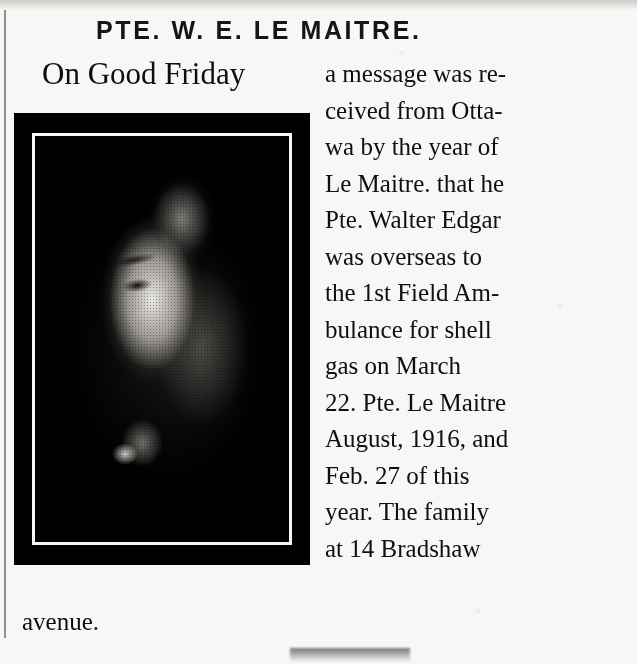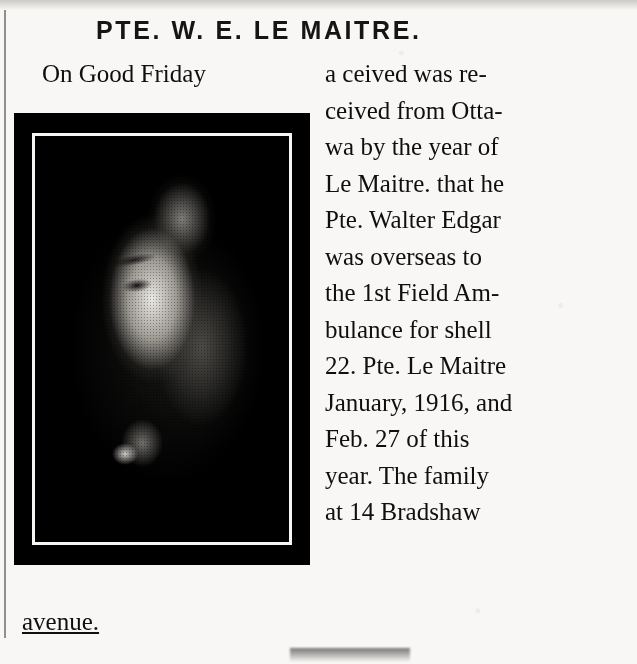--- a/index.html
+++ b/index.html
@@ -134,34 +134,33 @@
   }
   .body-text .line {
     white-space: nowrap;
     display: block;
   }
   .lead-line {
     position: absolute;
     left: 42px;
     top: 56px;
     width: 280px;
-    font-size: 25px;
+    font-size: 31px;
     line-height: 36.5px;
     color: #141414;
     white-space: nowrap;
   }
   .tail-line {
     position: absolute;
     left: 22px;
     top: 605px;
     font-size: 25px;
     line-height: 34px;
     color: #141414;
     white-space: nowrap;
-    text-decoration: underline;
   }
   .bottom-smudge {
     position: absolute;
     left: 290px;
     top: 648px;
     width: 120px;
     height: 14px;
     background: linear-gradient(to bottom, rgba(20,20,20,0.55), rgba(20,20,20,0));
     filter: blur(1px);
   }
@@ -190,30 +189,31 @@
       <div class="face"></div>
       <div class="brow-dark"></div>
       <div class="eye-dark"></div>
       <div class="collar-light"></div>
       <div class="face-dots"></div>
     </div>
     <div class="photo-inner-border"></div>
   </div>
 
   <div class="body-text">
-    <span class="line">a  ceived was  re-</span>
+    <span class="line">a  message was  re-</span>
     <span class="line">ceived  from  Otta-</span>
     <span class="line">wa  by  the  year of</span>
     <span class="line">Le Maitre. that he</span>
     <span class="line">Pte. Walter  Edgar</span>
     <span class="line">was   overseas   to</span>
     <span class="line">the 1st Field Am-</span>
     <span class="line">bulance  for  shell</span>
+    <span class="line">gas     on     March</span>
     <span class="line">22. Pte. Le Maitre</span>
-    <span class="line">January, 1916, and</span>
+    <span class="line">August, 1916, and</span>
     <span class="line">Feb.   27   of   this</span>
     <span class="line">year.   The  family</span>
     <span class="line">at    14    Bradshaw</span>
   </div>
 
   <div class="tail-line">avenue.</div>
 
   <div class="bottom-smudge"></div>
 
 </div>

